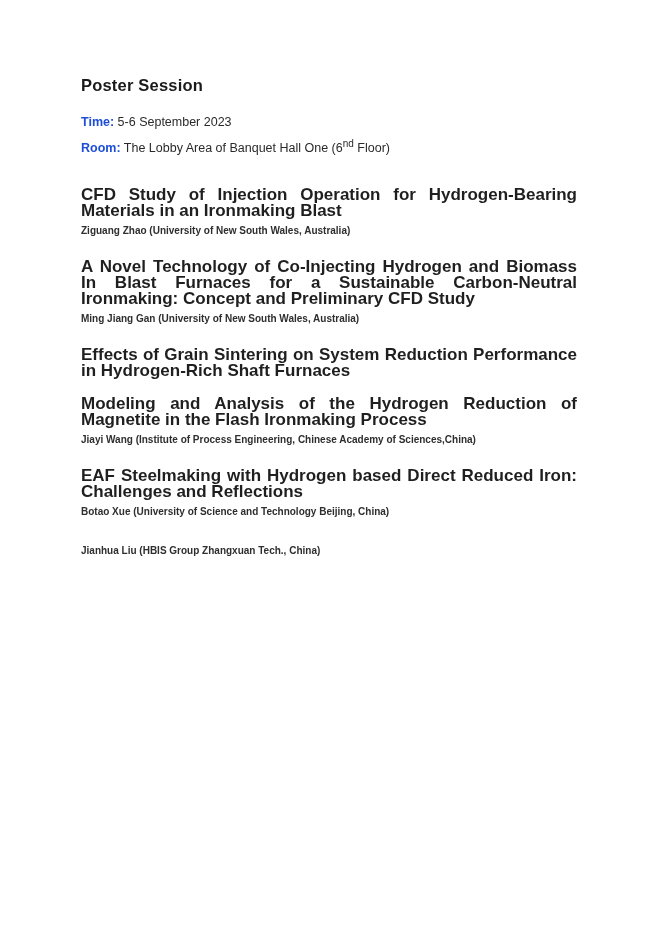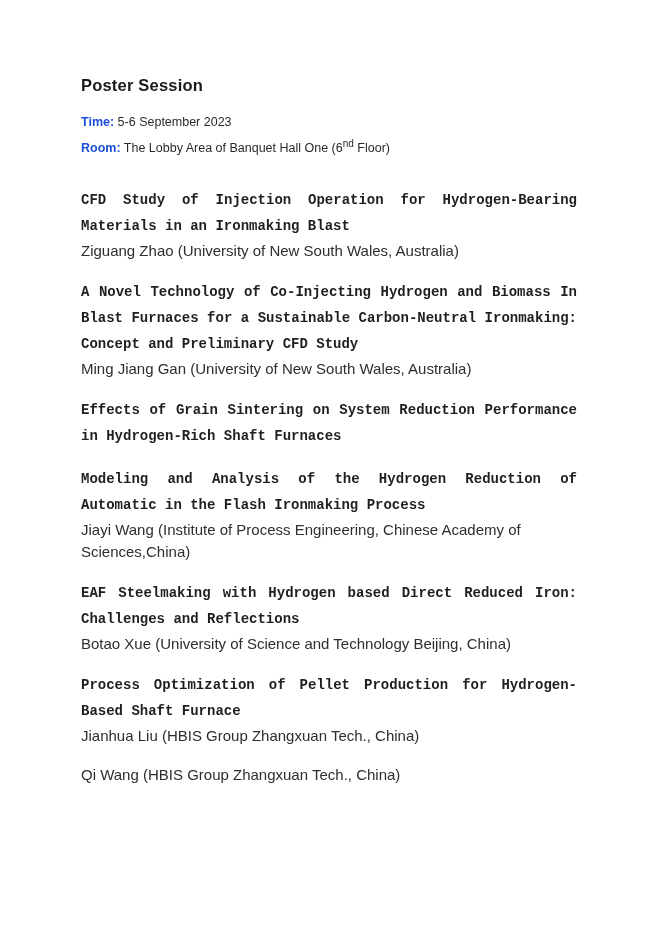--- a/index.html
+++ b/index.html
@@ -40,32 +40,31 @@
     vertical-align: super;
     line-height: 0;
   }
   .entries {
     margin-top: 28px;
   }
   .entry {
     margin: 0 0 17px 0;
   }
   .entry-title {
-    font-size: 14px;
+    font-size: 17px;
     font-weight: bold;
     color: #1f1f1f;
-    line-height: 26px;
+    line-height: 16px;
     text-align: justify;
     text-align-last: left;
     margin: 0;
-    font-family: Liberation Mono, monospace;
   }
   .entry-author {
-    font-size: 15px;
-    font-weight: normal;
+    font-size: 10px;
+    font-weight: bold;
     color: #2e2e2e;
     line-height: 22px;
     margin: 1px 0 0 0;
   }
 </style>
 </head>
 <body>
 
 <div class="page">
 
@@ -85,34 +84,32 @@
     <div class="entry">
       <p class="entry-title">A Novel Technology of Co-Injecting Hydrogen and Biomass In Blast Furnaces for a Sustainable Carbon-Neutral Ironmaking: Concept and Preliminary CFD Study</p>
       <p class="entry-author">Ming Jiang Gan (University of New South Wales, Australia)</p>
     </div>
 
     <div class="entry">
       <p class="entry-title">Effects of Grain Sintering on System Reduction Performance in Hydrogen-Rich Shaft Furnaces</p>
     </div>
 
     <div class="entry">
-      <p class="entry-title">Modeling and Analysis of the Hydrogen Reduction of Automatic in the Flash Ironmaking Process</p>
+      <p class="entry-title">Modeling and Analysis of the Hydrogen Reduction of Magnetite in the Flash Ironmaking Process</p>
       <p class="entry-author">Jiayi Wang (Institute of Process Engineering, Chinese Academy of Sciences,China)</p>
     </div>
 
 
     <div class="entry">
       <p class="entry-title">EAF Steelmaking with Hydrogen based Direct Reduced Iron: Challenges and Reflections</p>
       <p class="entry-author">Botao Xue (University of Science and Technology Beijing, China)</p>
     </div>
 
     <div class="entry">
-      <p class="entry-title">Process Optimization of Pellet Production for Hydrogen-Based Shaft Furnace</p>
       <p class="entry-author">Jianhua Liu (HBIS Group Zhangxuan Tech., China)</p>
     </div>
 
     <div class="entry">
-      <p class="entry-author">Qi Wang (HBIS Group Zhangxuan Tech., China)</p>
     </div>
 
 
   </div>
 </div>
 
 </body></html>

